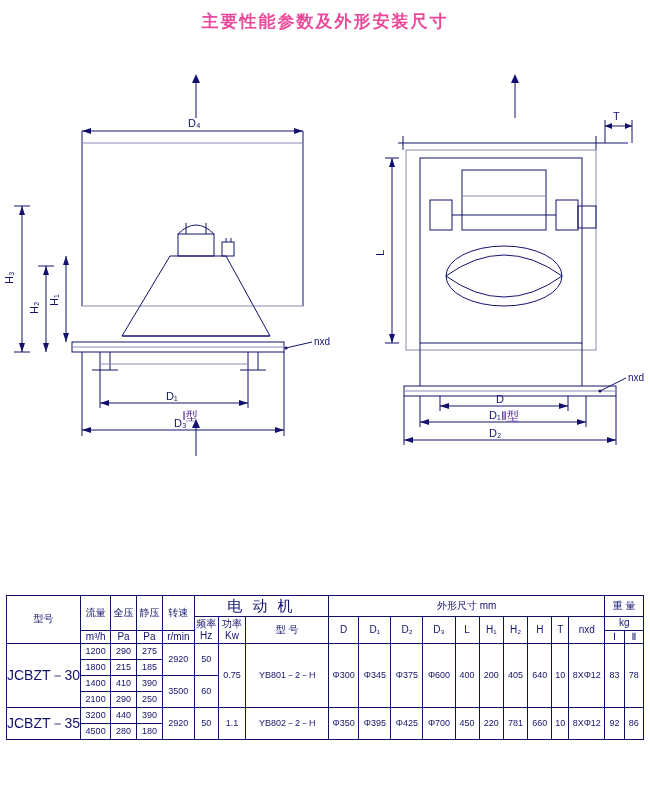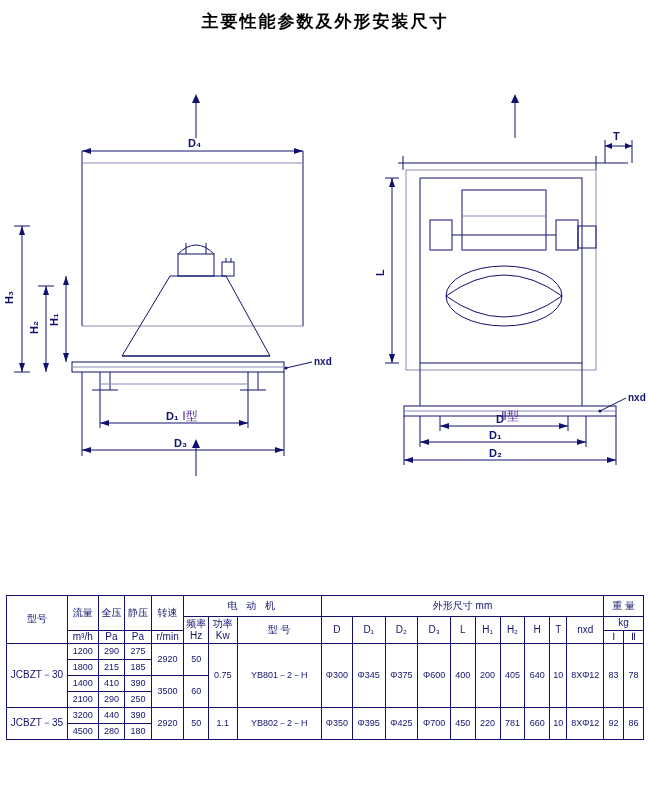--- a/index.html
+++ b/index.html
@@ -8,24 +8,24 @@
     background:#ffffff;
     font-family:"Liberation Sans", sans-serif;
     color:#1a1a66;
     position:relative;
     overflow:hidden;
   }
   .title{
     position:absolute;top:10px;left:0;width:650px;
     text-align:center;
     font-size:17px;font-weight:bold;
-    color:#000000;
+    color:#ec4899;
     letter-spacing:2px;
   }
-  .drawings{position:absolute;top:68px;left:0;width:563px;height:430px;font-weight:bold;}
+  .drawings{position:absolute;top:48px;left:0;width:563px;height:430px;}
   .cap{
     position:absolute;font-size:12px;color:#4c1d95;text-align:center;
   }
   .cap1{left:150px;top:408px;width:80px;}
   .cap2{left:470px;top:408px;width:80px;}
   svg{display:block;}
   text{font-family:"Liberation Sans", sans-serif;fill:#12126e;}
 
   
   .tablewrap{position:absolute;left:6px;top:595px;width:638px;}
@@ -36,25 +36,25 @@
     color:#12126e;
   }
   table.spec td, table.spec th{
     border:1px solid #12126e;
     text-align:center;
     vertical-align:middle;
     padding:0;
     font-weight:normal;
     line-height:1.25;
   }
-  .hdr-big{font-size:10px;letter-spacing:3px;}
+  .hdr-big{font-size:15px;letter-spacing:3px;}
   .hdr{font-size:10px;}
   .sub{font-size:10px;}
   .rowcell{height:15px;margin-left:16px;}
-  .model{font-size:10px;white-space:nowrap;}
+  .model{font-size:14px;white-space:nowrap;}
   .nowrap{white-space:nowrap;}
 </style>
 </head>
 <body>
 
 <div class="title">主要性能参数及外形安装尺寸</div>
 
 <div class="drawings">
   <svg width="650" height="430" viewBox="0 0 650 430">
     <g stroke="#12126e" fill="none" stroke-width="1">

